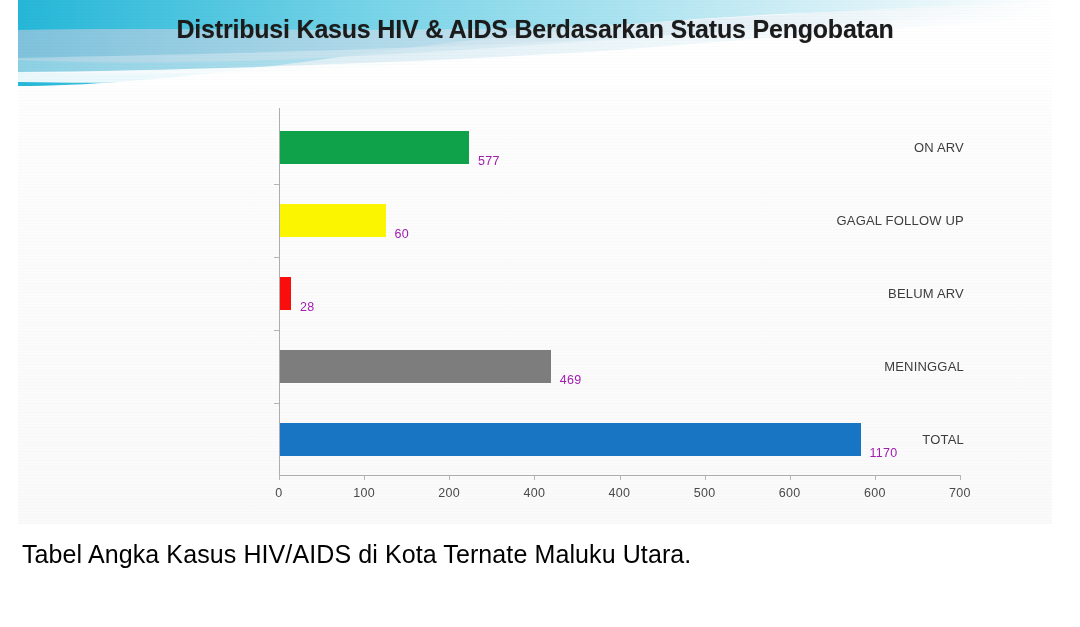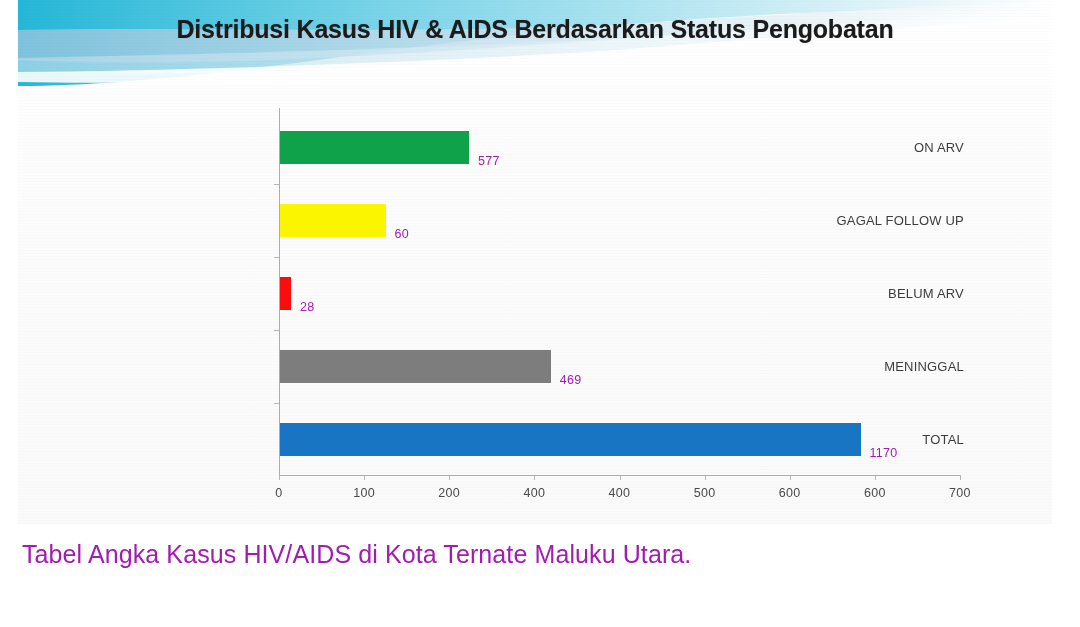--- a/index.html
+++ b/index.html
@@ -120,21 +120,21 @@
     white-space:nowrap;
     margin-top:14px;
   }
 
   
   #caption{
     position:absolute;
     left:22px;
     top:540px;
     font-size:25px;
-    color:#a21caf;
+    color:#000000;
     letter-spacing:0.1px;
     white-space:nowrap;
   }
 </style>
 </head>
 <body>
 
 <div id="slide">
   <div id="slide-bg"></div>
 

